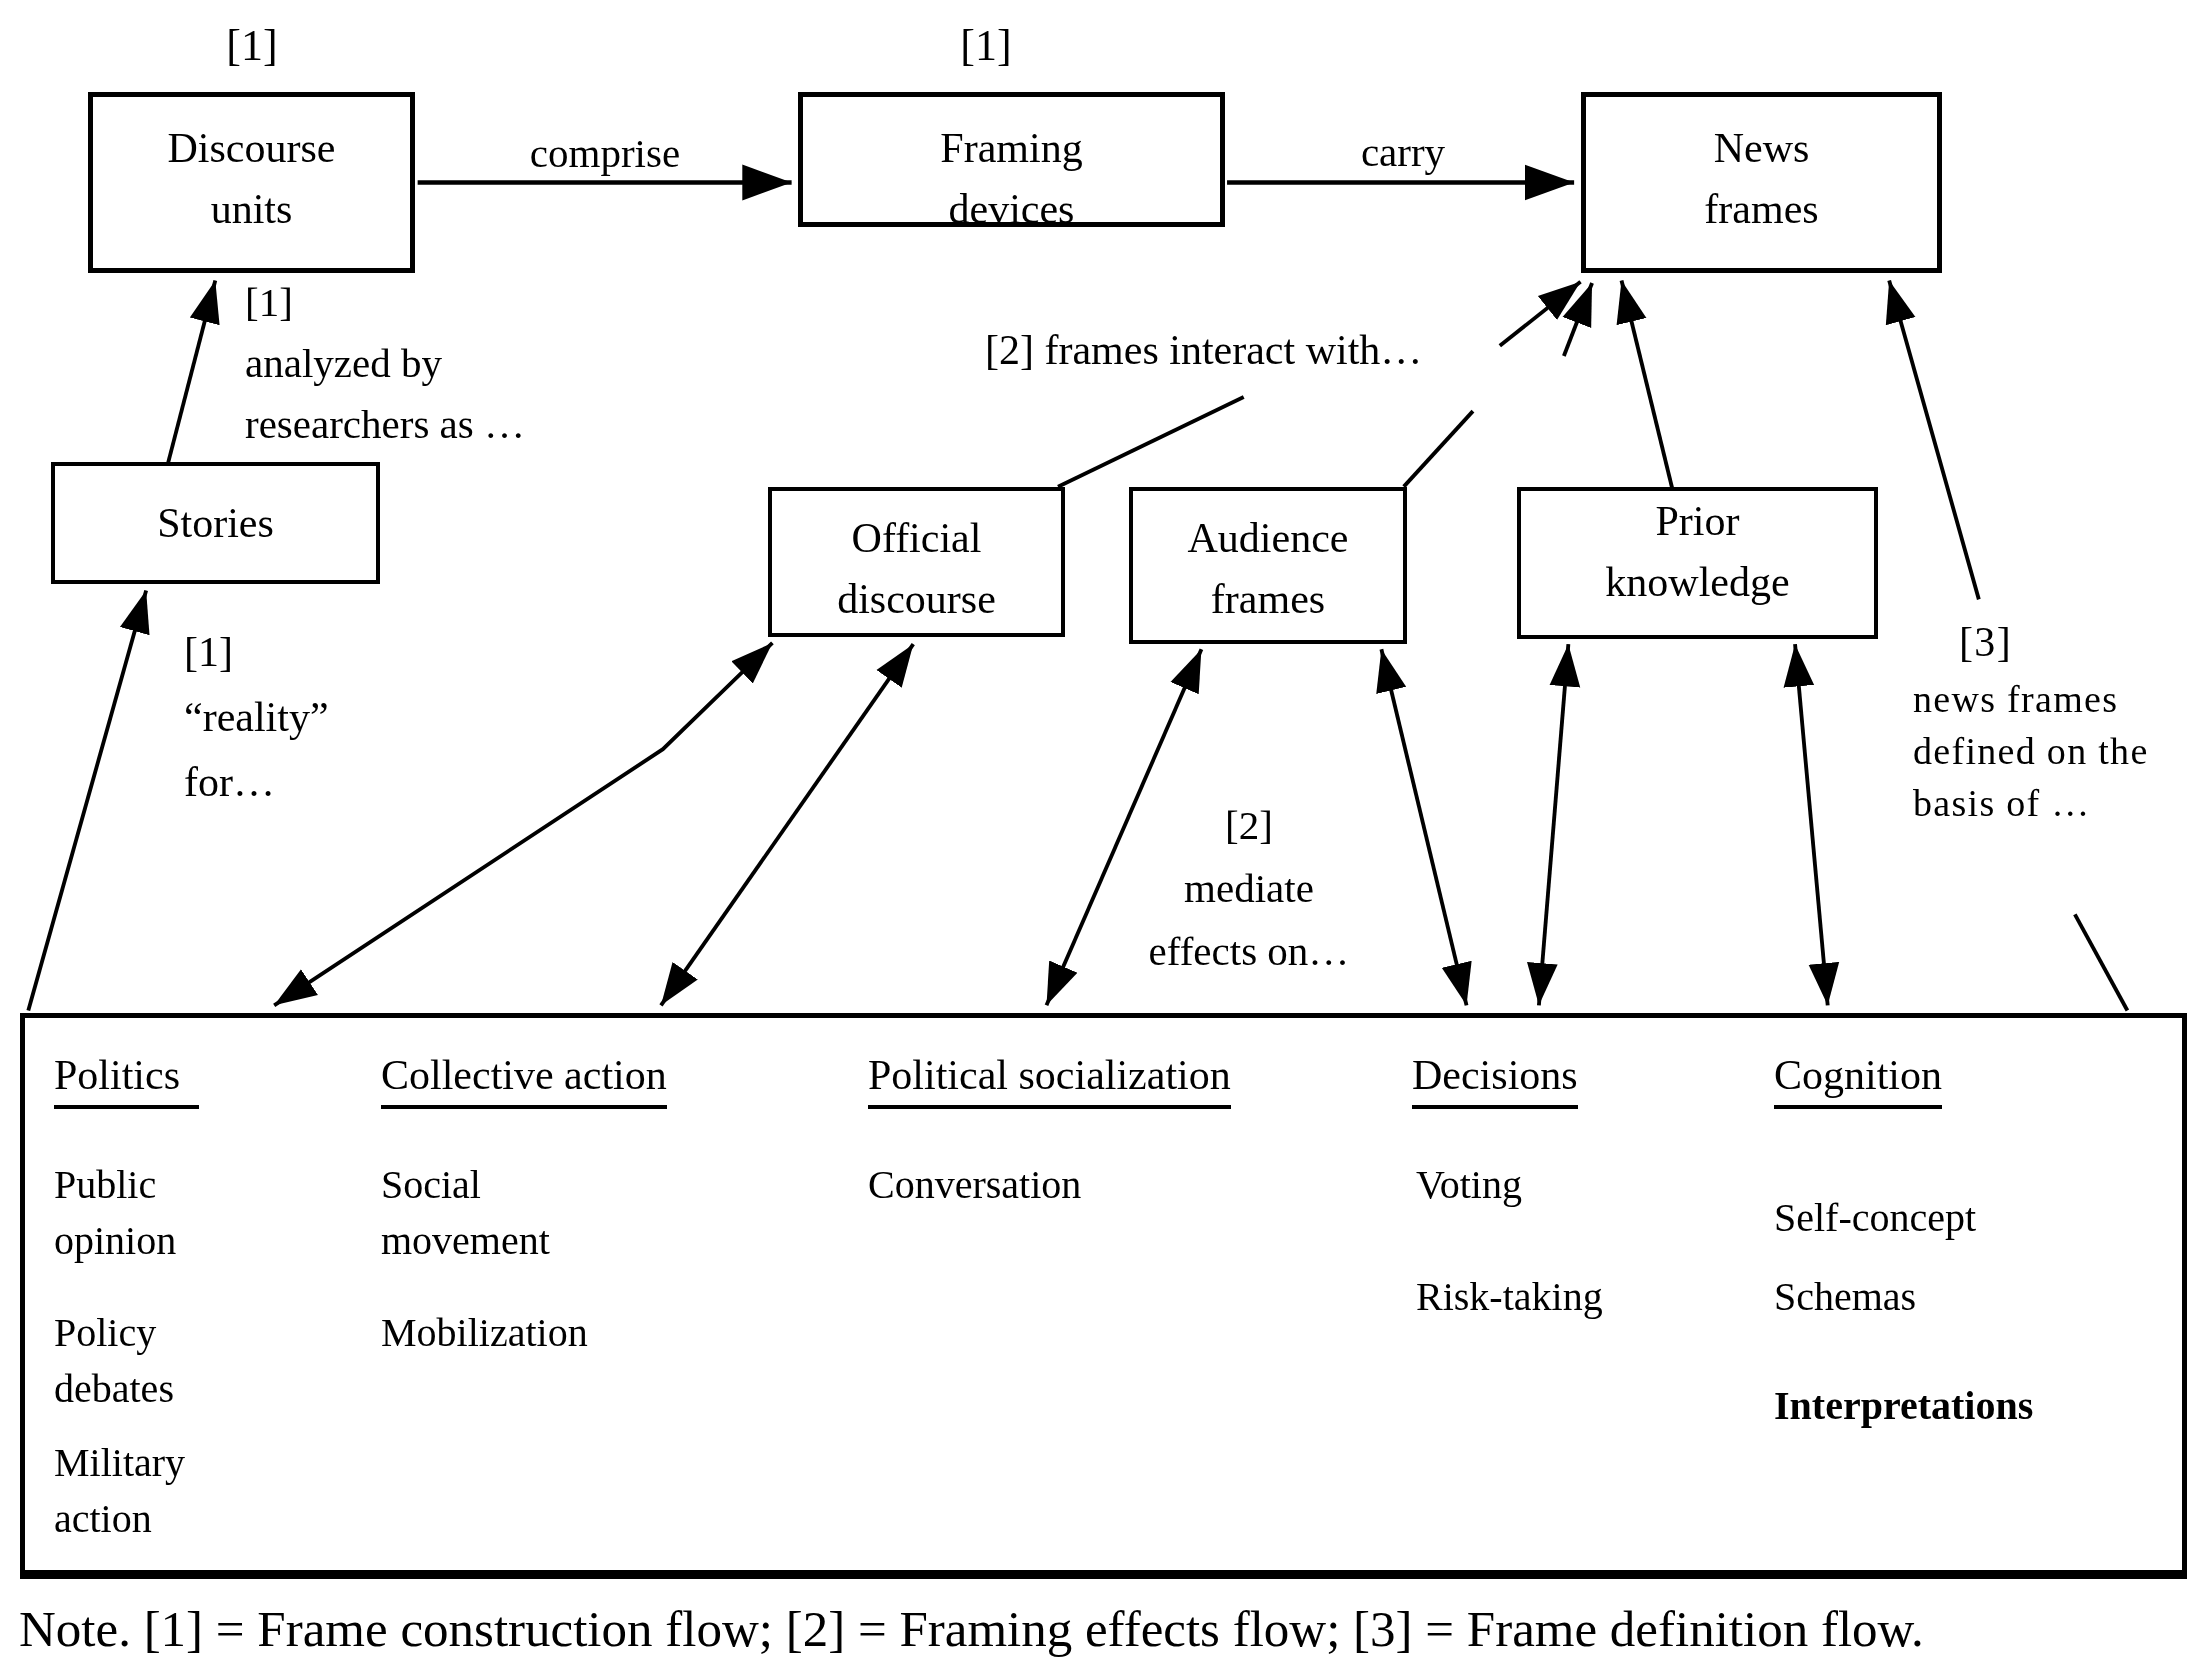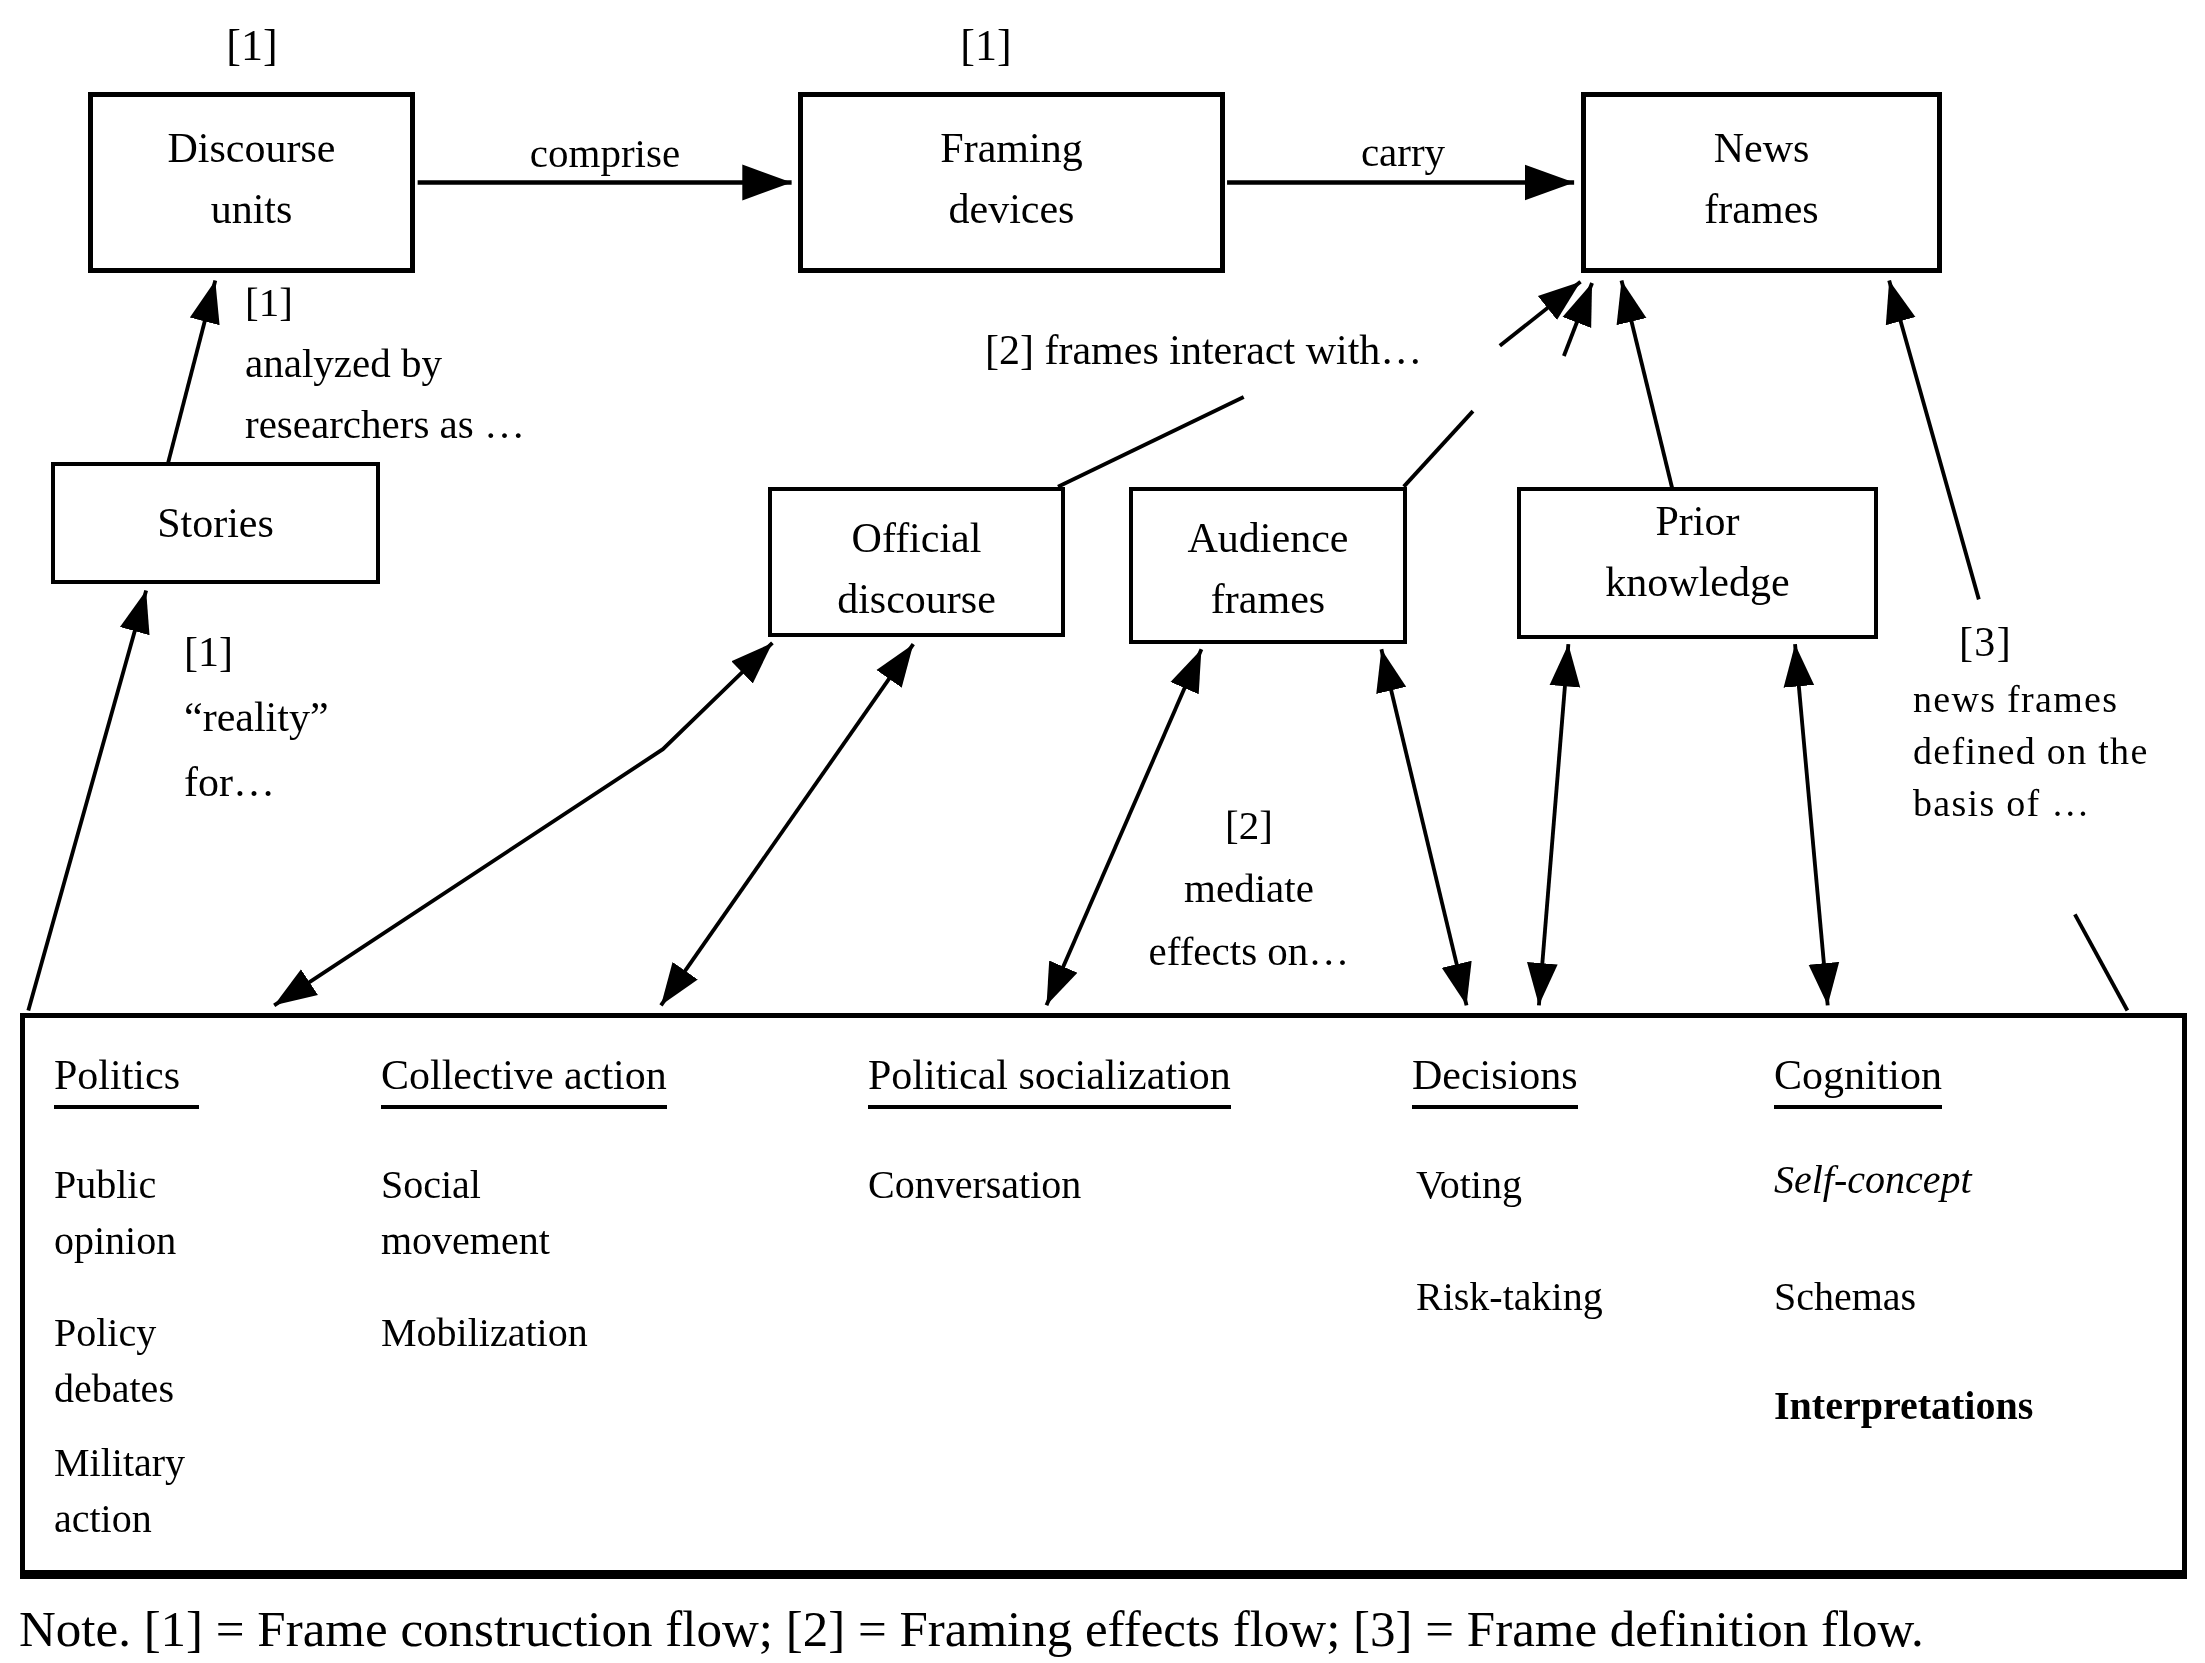--- a/index.html
+++ b/index.html
@@ -102,21 +102,21 @@
     </g>
   </svg>
 
   <div class="txt center" style="left:220px; top:15.4px; width:64px; font-size:44px;">[1]</div>
   <div class="txt center" style="left:954px; top:15.4px; width:64px; font-size:44px;">[1]</div>
 
   <div class="box" style="left:88px; top:92px; width:327px; height:181px; padding-top:20.5px;">
     <span class="lbl">Discourse
 units</span>
   </div>
-  <div class="box" style="left:798px; top:92px; width:427px; height:181px; padding-top:20.5px;">
+  <div class="box" style="left:798px; top:92px; width:427px; height:135px; padding-top:20.5px;">
     <span class="lbl">Framing
 devices</span>
   </div>
   <div class="box" style="left:1581px; top:92px; width:361px; height:181px; padding-top:20.5px;">
     <span class="lbl">News
 frames</span>
   </div>
 
   <div class="txt center" style="left:493px; top:123px; width:224px;">comprise</div>
   <div class="txt center" style="left:1310px; top:122px; width:186px;">carry</div>
@@ -174,20 +174,20 @@
 
   <div class="item" style="left:381px; top:1157px;">Social
 movement</div>
   <div class="item" style="left:381px; top:1305px;">Mobilization</div>
 
   <div class="item" style="left:868px; top:1157px;">Conversation</div>
 
   <div class="item" style="left:1416px; top:1157px;">Voting</div>
   <div class="item" style="left:1416px; top:1269px;">Risk-taking</div>
 
-  <div class="item" style="left:1774px; top:1152px;font-style:italic;">Self-concept</div>
+  <div class="item" style="left:1774px; top:1190px;">Self-concept</div>
   <div class="item" style="left:1774px; top:1269px;">Schemas</div>
   <div class="item" style="left:1774px; top:1378px;font-weight:bold;">Interpretations</div>
 
   <div class="note">Note. [1] = Frame construction flow; [2] = Framing effects flow; [3] = Frame definition flow.</div>
 
 </div>
 
 
 </body></html>

